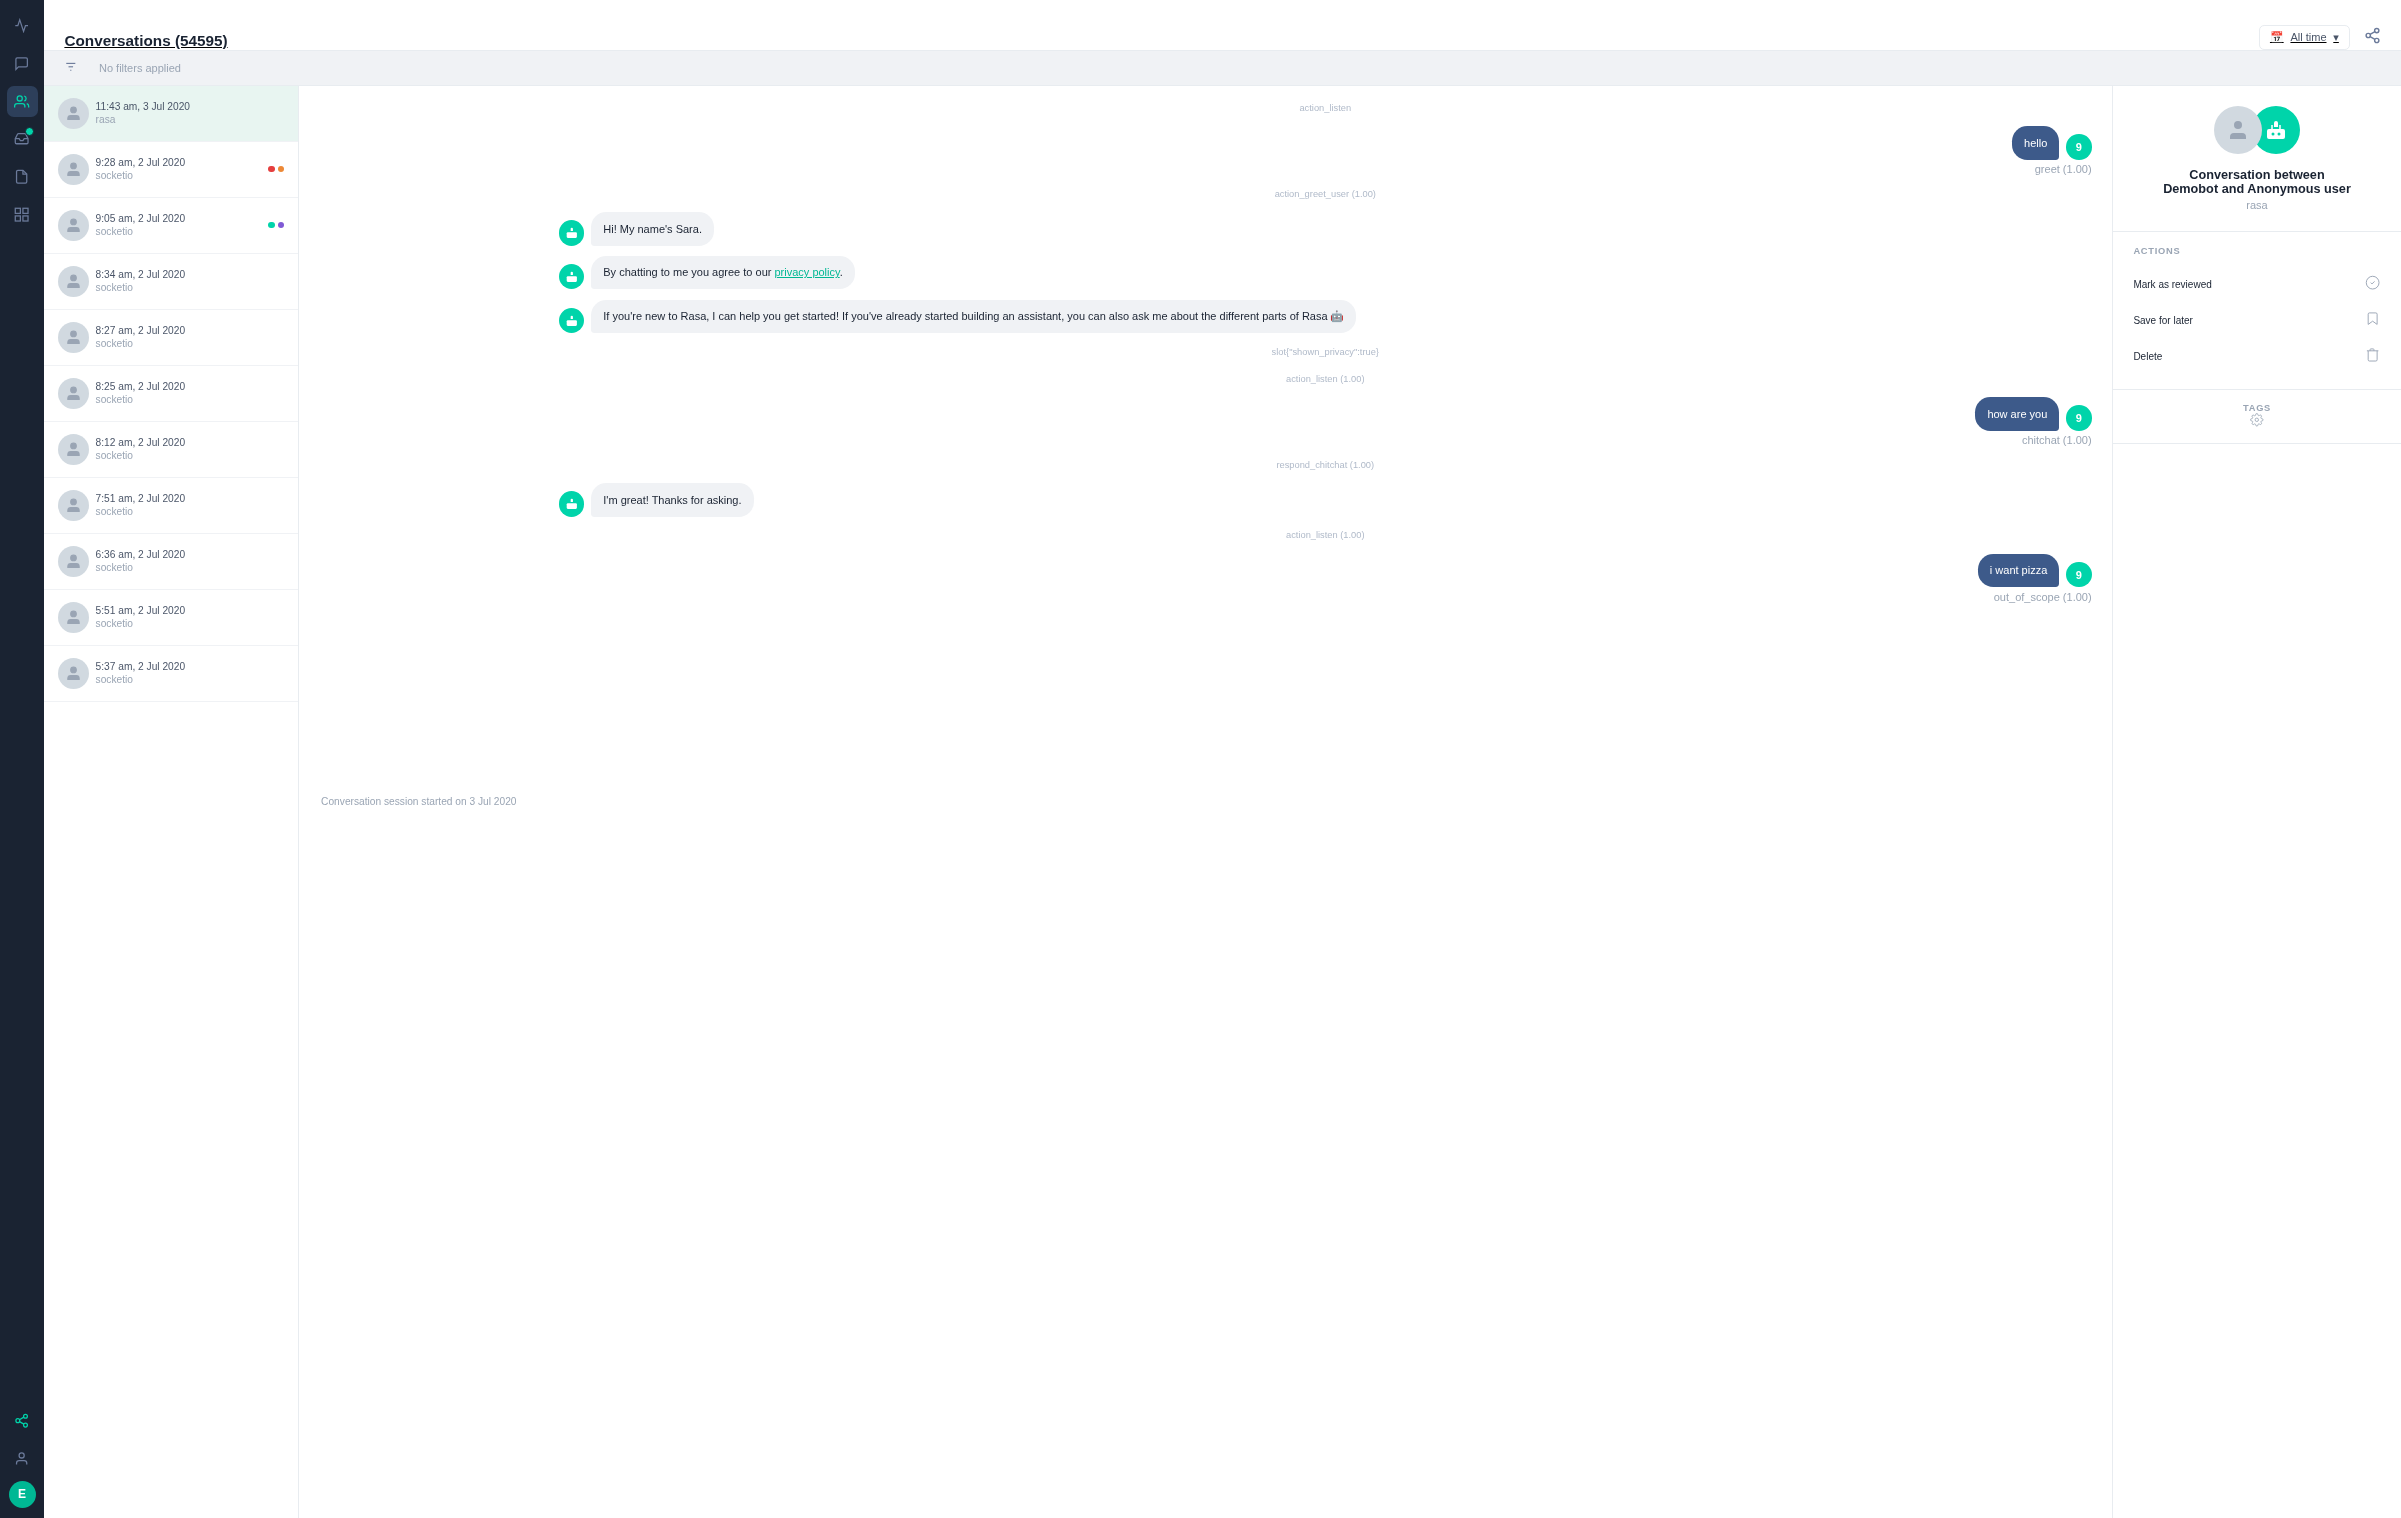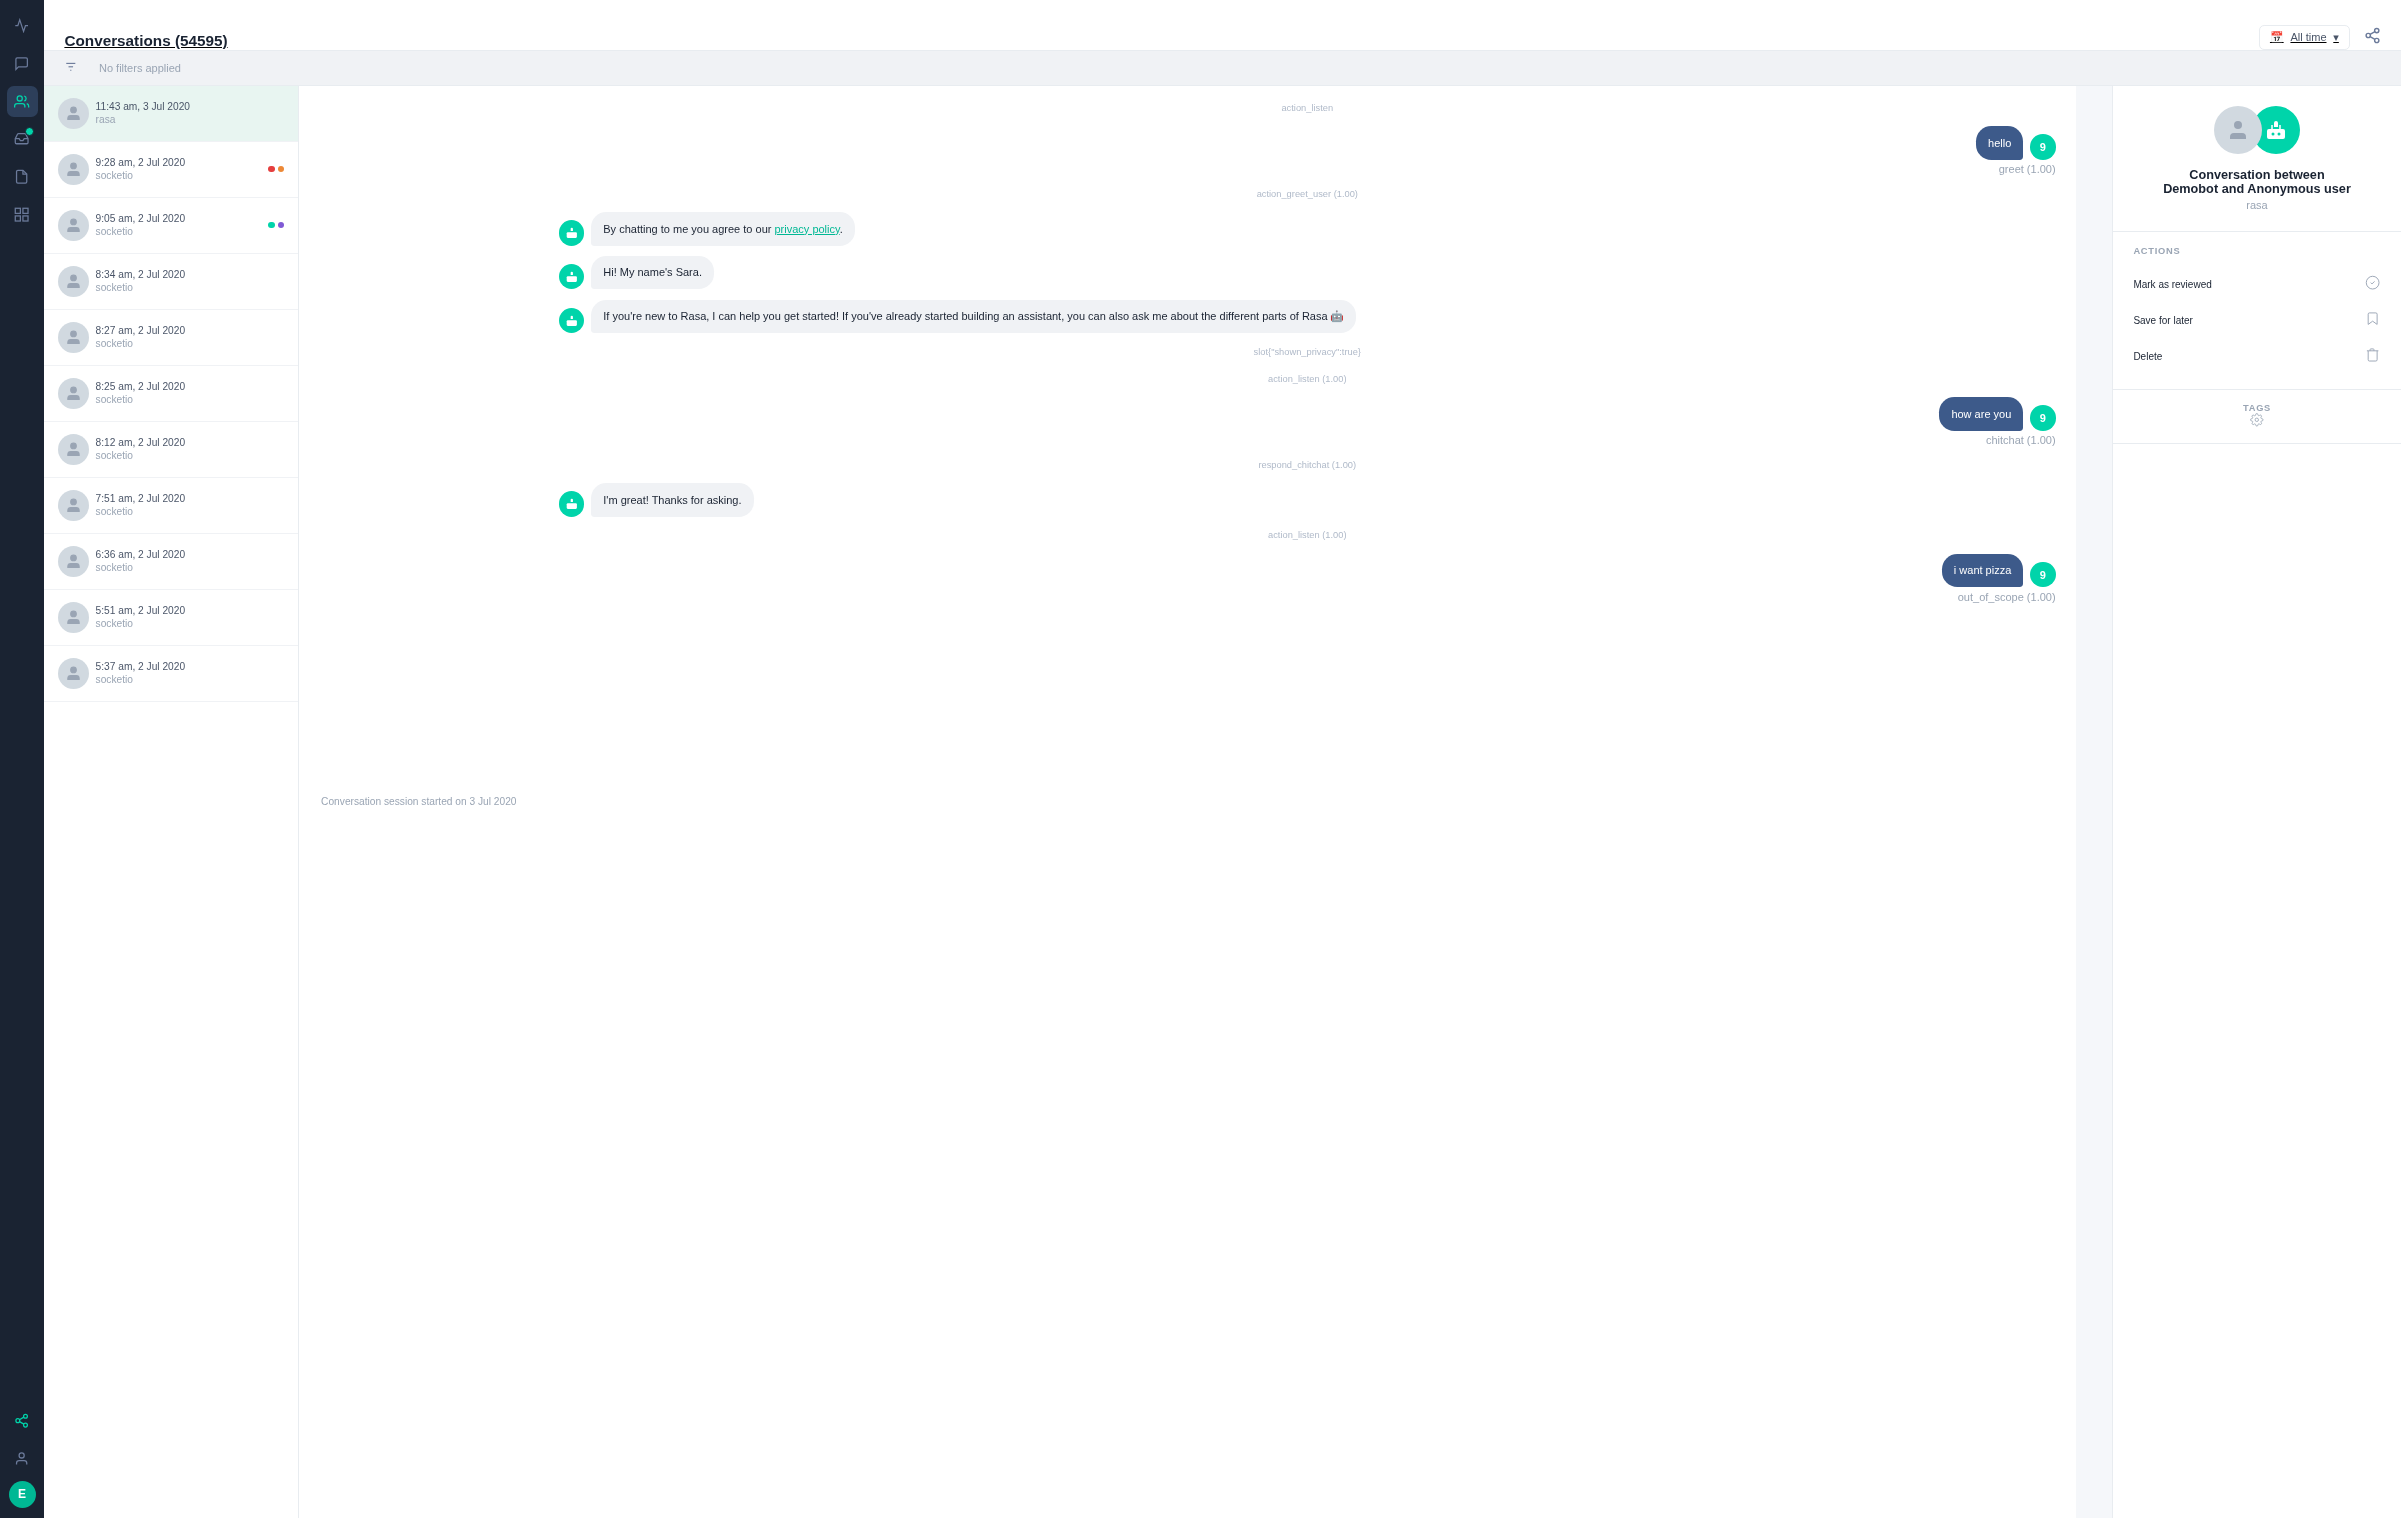--- a/index.html
+++ b/index.html
@@ -57,21 +57,21 @@
     .msg-row.user { flex-direction: row-reverse; }
     .bot-avatar { width: 25.5px; height: 25.5px; border-radius: 50%; background: #00d4aa; display: flex; align-items: center; justify-content: center; color: #fff; font-size: 10.2px; flex-shrink: 0; }
     .msg-bubble { max-width: 65%; padding: 8.5px 12px; border-radius: 15.3px; font-size: 11px; line-height: 1.5; }
     .msg-bubble.bot { background: #f0f2f5; color: #1a2332; border-bottom-left-radius: 3.4px; }
     .msg-bubble.user { background: #3d5a8a; color: #fff; border-bottom-right-radius: 3.4px; }
     .msg-bubble a { color: #00b894; }
     .user-avatar-num { width: 25.5px; height: 25.5px; border-radius: 50%; background: #00d4aa; display: flex; align-items: center; justify-content: center; color: #fff; font-size: 11px; font-weight: 600; flex-shrink: 0; }
     .msg-intent { font-size: 11px; color: #9aa5b4; text-align: right; margin-top: 3.4px; }
 
     
-    .right-panel { width: 289px; background: #fff; border-left: 0.8px solid #e8ecf0; flex-shrink: 0; overflow-y: auto; margin-left: 36px; }
+    .right-panel { width: 289px; background: #fff; border-left: 0.8px solid #e8ecf0; flex-shrink: 0; overflow-y: auto; }
     .rp-top { padding: 20.4px; display: flex; flex-direction: column; align-items: center; border-bottom: 0.8px solid #e8ecf0; }
     .rp-avatars { display: flex; align-items: center; margin-bottom: 13.6px; }
     .rp-avatar-human { width: 48px; height: 48px; border-radius: 50%; background: #d1d9e0; display: flex; align-items: center; justify-content: center; z-index: 1; }
     .rp-avatar-bot { width: 48px; height: 48px; border-radius: 50%; background: #00d4aa; display: flex; align-items: center; justify-content: center; margin-left: -10.2px; }
     .rp-conv-title { font-size: 12.7px; font-weight: 600; color: #1a2332; text-align: center; margin-bottom: 3.4px; }
     .rp-conv-sub { font-size: 11px; color: #9aa5b4; }
     .rp-section { padding: 13.6px 20.4px; border-bottom: 0.8px solid #e8ecf0; }
     .rp-section-title { font-size: 9.3px; font-weight: 600; color: #9aa5b4; letter-spacing: 0.08em; text-transform: uppercase; margin-bottom: 10.2px; }
     .rp-action-item { display: flex; align-items: center; justify-content: space-between; padding: 8.5px 0; cursor: pointer; }
     .rp-action-label { font-size: 10px; color: #1a2332; }
@@ -338,30 +338,30 @@
             <div class="msg-intent">greet (1.00)</div>
           </div>
           <div class="action-label">action_greet_user (1.00)</div>
           <div class="msg-row">
             <div class="bot-avatar">
               <svg width="13.6" height="13.6" viewBox="0 0 24 24" fill="#fff">
                 <rect x="3" y="11" width="18" height="10" rx="2"></rect>
                 <path d="M12 3a2 2 0 0 0-2 2v4h4V5a2 2 0 0 0-2-2z" fill="#fff"></path>
               </svg>
             </div>
-            <div class="msg-bubble bot">By chatting to me you agree to our <a href="#">privacy policy</a>.</div>
+            <div class="msg-bubble bot">Hi! My name's Sara.</div>
           </div>
           <div class="msg-row">
             <div class="bot-avatar">
               <svg width="13.6" height="13.6" viewBox="0 0 24 24" fill="#fff">
                 <rect x="3" y="11" width="18" height="10" rx="2"></rect>
                 <path d="M12 3a2 2 0 0 0-2 2v4h4V5a2 2 0 0 0-2-2z" fill="#fff"></path>
               </svg>
             </div>
-            <div class="msg-bubble bot">Hi! My name's Sara.</div>
+            <div class="msg-bubble bot">By chatting to me you agree to our <a href="#">privacy policy</a>.</div>
           </div>
           <div class="msg-row">
             <div class="bot-avatar">
               <svg width="13.6" height="13.6" viewBox="0 0 24 24" fill="#fff">
                 <rect x="3" y="11" width="18" height="10" rx="2"></rect>
                 <path d="M12 3a2 2 0 0 0-2 2v4h4V5a2 2 0 0 0-2-2z" fill="#fff"></path>
               </svg>
             </div>
             <div class="msg-bubble bot">If you're new to Rasa, I can help you get started! If you've already started building an assistant, you can also ask me about the different parts of Rasa 🤖</div>
           </div>

